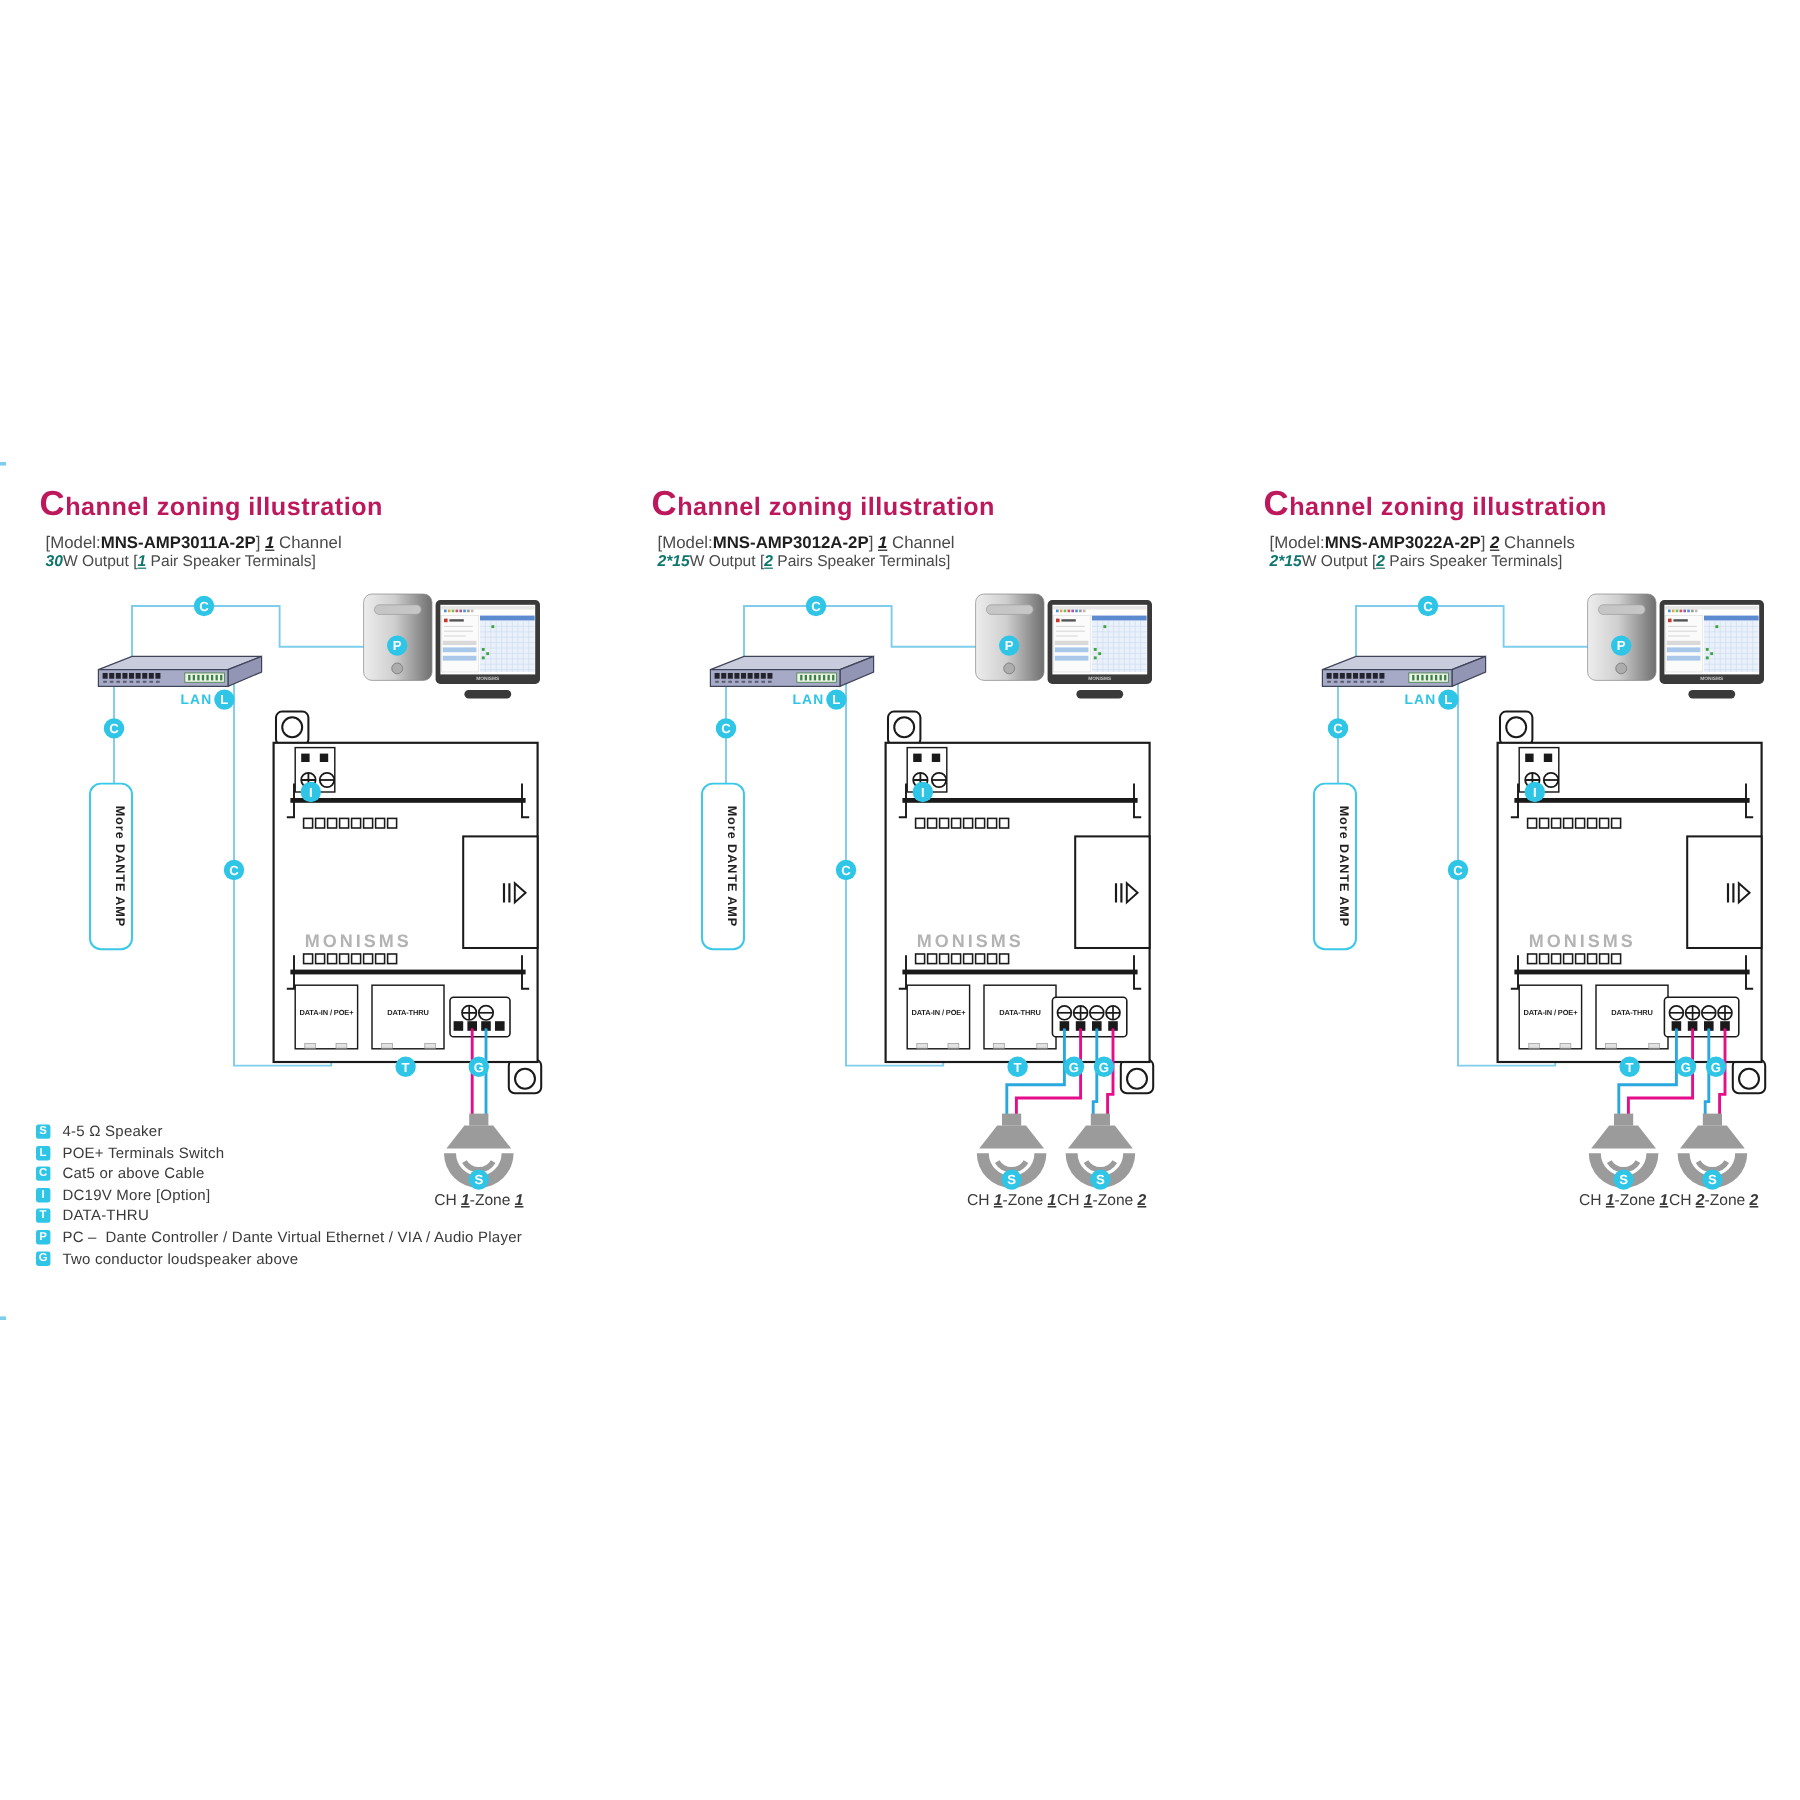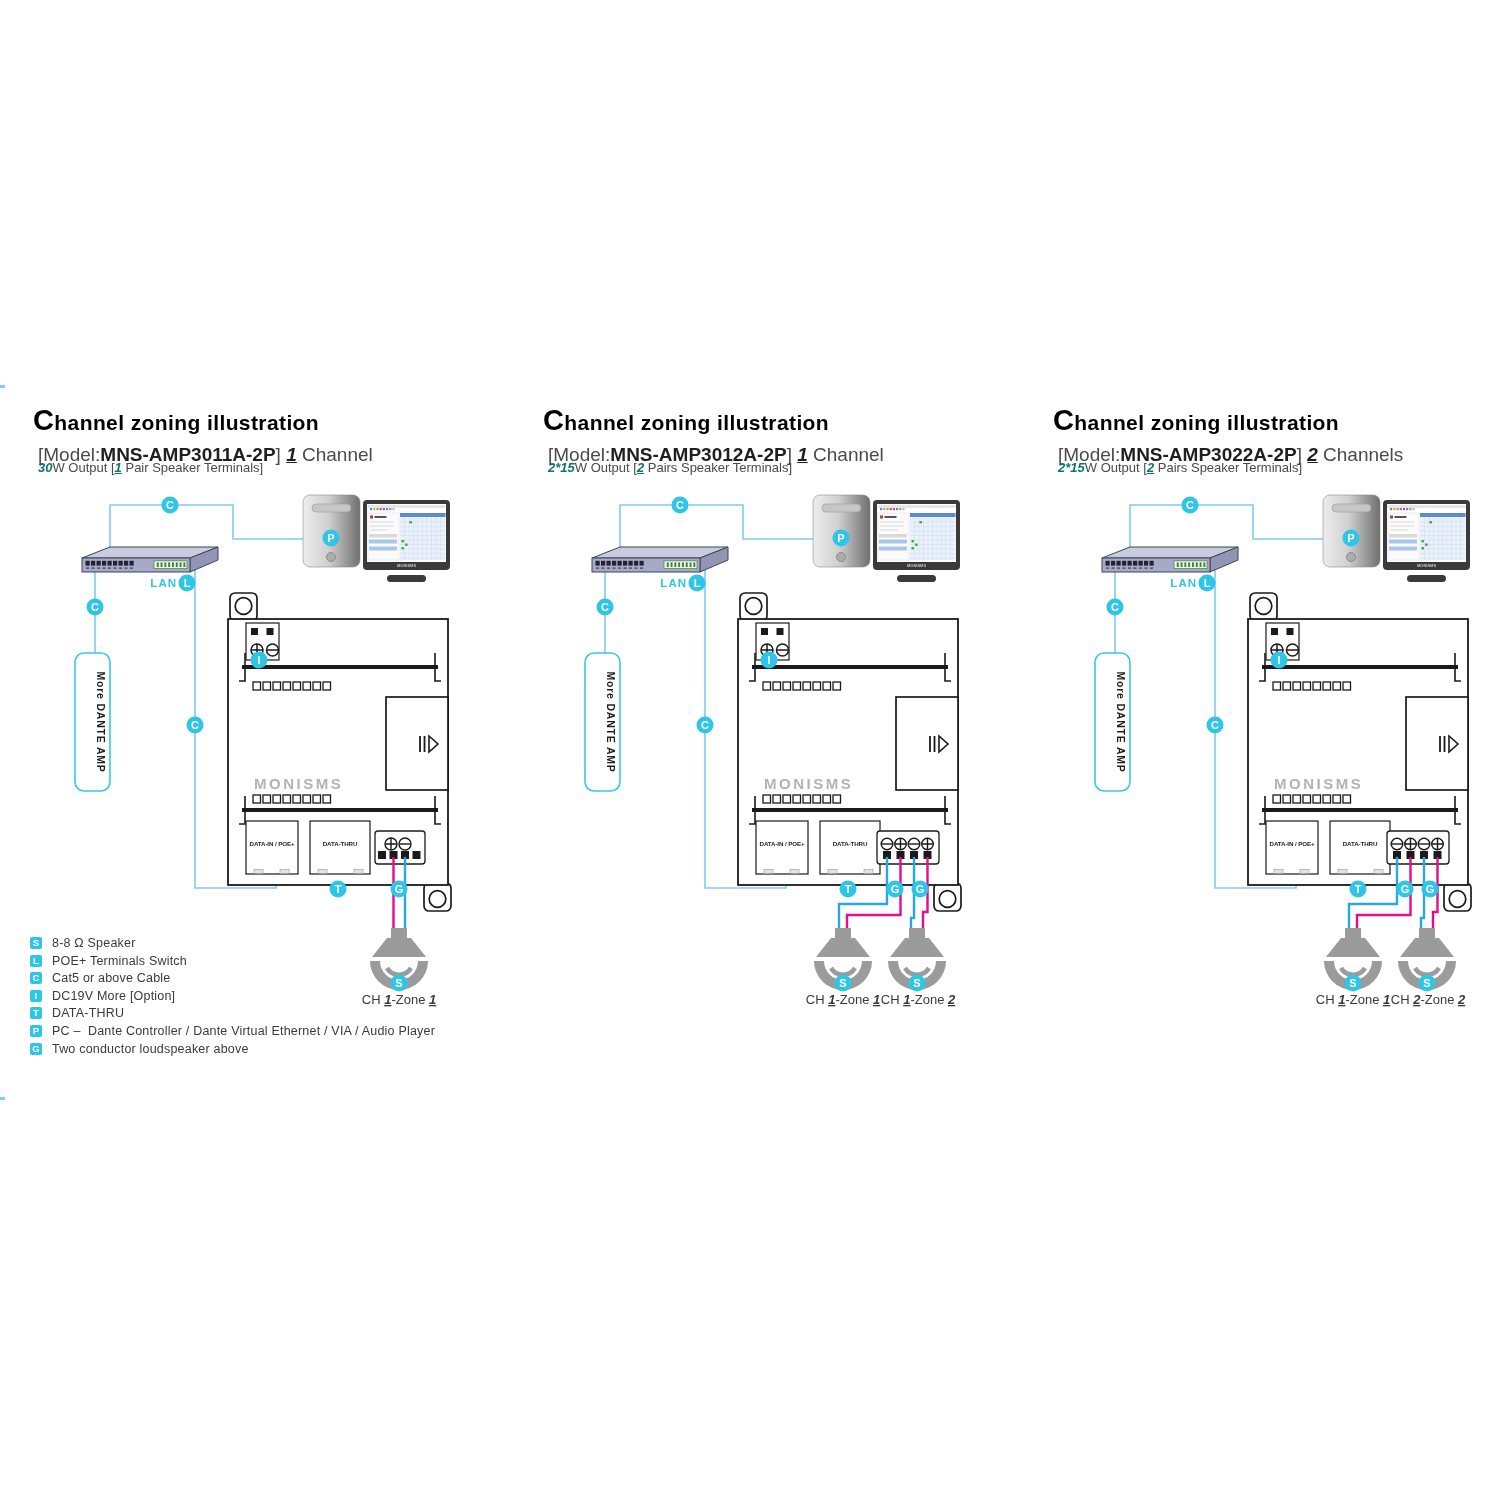--- a/index.html
+++ b/index.html
@@ -1,22 +1,22 @@
 <!DOCTYPE html>
 <html><head>
 <meta charset="utf-8">
 <style>
   html,body{margin:0;padding:0;background:#fff;}
   .page{position:relative;width:1500px;height:1500px;background:#ffffff;overflow:hidden;
         font-family:"Liberation Sans",sans-serif;}
   .panel{position:absolute;top:400px;width:480px;height:660px;}
-  .panel-title{position:absolute;top:4px;left:3px;font-weight:bold;color:#000000;
+  .panel-title{position:absolute;top:4px;left:3px;font-weight:bold;color:#be185d;
                font-size:21px;letter-spacing:0.4px;white-space:nowrap;}
   .panel-title .tc{font-size:29px;}
-  .model-line{position:absolute;top:44px;left:8px;font-size:19px;color:#4A4A4A;white-space:pre;}
+  .model-line{position:absolute;top:44px;left:8px;font-size:14px;color:#4A4A4A;white-space:pre;}
   .model-line b{color:#1F1F1F;}
   .output-line{position:absolute;top:60px;left:8px;font-size:13px;color:#4A4A4A;white-space:pre;}
   .output-line b{color:#0f766e;}
   .biu{font-weight:bold;font-style:italic;text-decoration:underline;}
   .bi{font-weight:bold;font-style:italic;}
   .diagram{position:absolute;left:0;top:0;}
   .cable path{stroke:#7FCDEC;stroke-width:1.6;fill:none;}
   .wire-pink{stroke:#E60D8A;stroke-width:2.4;fill:none;}
   .wire-blue{stroke:#29A8E0;stroke-width:2.4;fill:none;}
   .bdg{fill:#2EC5E6;}
@@ -854,21 +854,21 @@
             </g>
       <text class="sp-label" x="303" y="604" xml:space="preserve" style="white-space:pre"><tspan>CH </tspan><tspan class="num">1</tspan><tspan>-Zone </tspan><tspan class="num">1</tspan></text>
       <text class="sp-label" x="378" y="604" xml:space="preserve" style="white-space:pre"><tspan>CH </tspan><tspan class="num">2</tspan><tspan>-Zone </tspan><tspan class="num">2</tspan></text>
     </g>
   </svg>
 </div>
 </div>
   <div class="legend" id="legend">
   <div class="legend-row">
     <span class="lbadge">S</span>
-    <span class="ltext">8-8 Ω Speaker</span>
+    <span class="ltext">4-5 Ω Speaker</span>
   </div>
 
   <div class="legend-row">
     <span class="lbadge">L</span>
     <span class="ltext">POE+ Terminals Switch</span>
   </div>
 
   <div class="legend-row">
     <span class="lbadge">C</span>
     <span class="ltext">Cat5 or above Cable</span>

